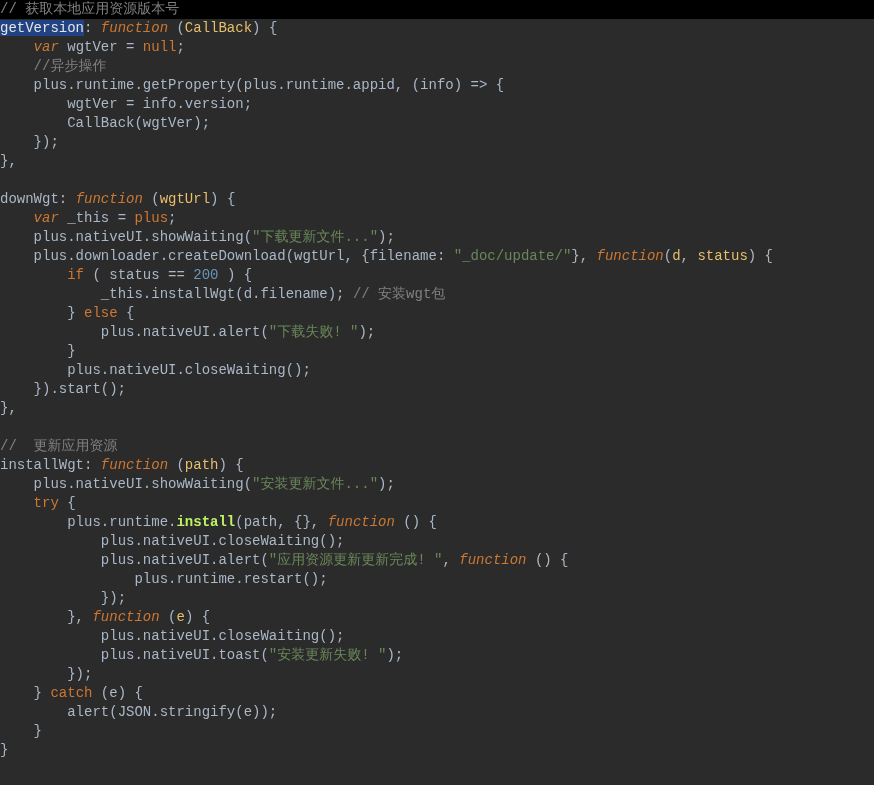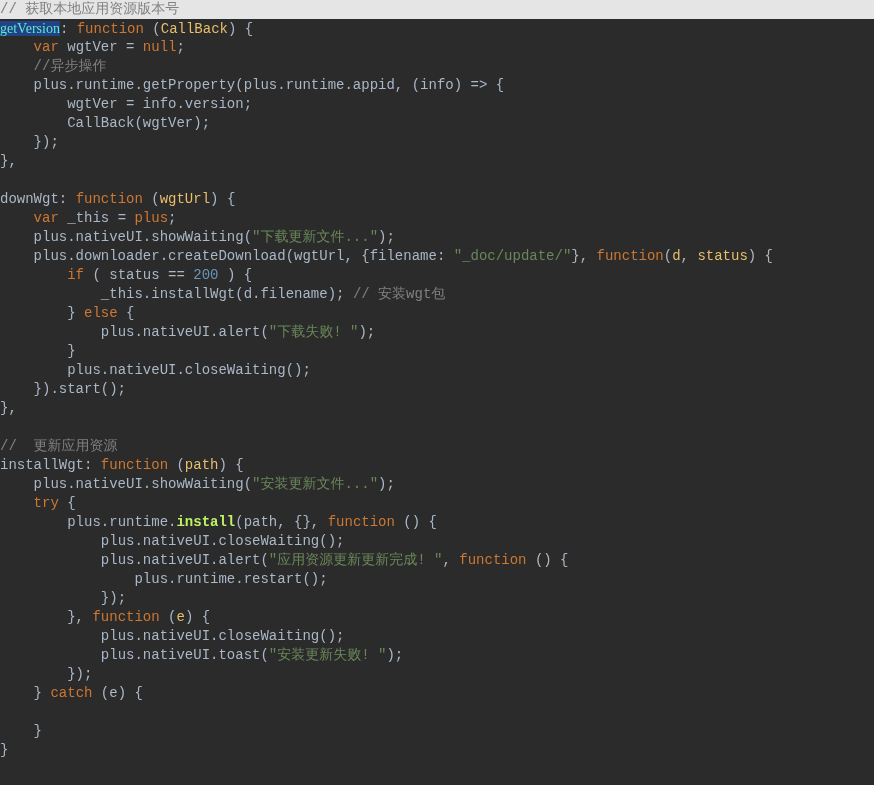--- a/index.html
+++ b/index.html
@@ -15,28 +15,27 @@
     overflow: hidden;
   }
   .editor {
     padding: 0 0 0 0;
   }
   .line {
     white-space: pre;
     height: 19px;
   }
   .topcomment {
-    background: #e5e5e5;
+    background: #000000;
   }
   .sel {
     background: #214283;
-    color: #5eead4;
-    font-family: Liberation Serif, serif;
+    color: #e5e5e5;
   }
-  .kw { color: #cc7832; }
+  .kw { color: #cc7832; font-style: italic; }
   .kw2 { color: #cc7832; }
   .fn { color: #bef264; font-weight: bold; }
   .param { color: #e8bf6a; }
   .str { color: #6a8759; }
   .num { color: #6897bb; }
   .comment { color: #808080; }
 </style>
 </head>
 <body>
 
@@ -71,16 +70,16 @@
 <div class="line"><span>        </span><span>plus.runtime.</span><span class="fn">install</span><span>(path, {}, </span><span class="kw">function</span><span> () {</span></div>
 <div class="line"><span>            </span><span>plus.nativeUI.closeWaiting();</span></div>
 <div class="line"><span>            </span><span>plus.nativeUI.alert(</span><span class="str">"应用资源更新更新完成! "</span><span>, </span><span class="kw">function</span><span> () {</span></div>
 <div class="line"><span>                </span><span>plus.runtime.restart();</span></div>
 <div class="line"><span>            </span><span>});</span></div>
 <div class="line"><span>        </span><span>}, </span><span class="kw">function</span><span> (</span><span class="param">e</span><span>) {</span></div>
 <div class="line"><span>            </span><span>plus.nativeUI.closeWaiting();</span></div>
 <div class="line"><span>            </span><span>plus.nativeUI.toast(</span><span class="str">"安装更新失败! "</span><span>);</span></div>
 <div class="line"><span>        </span><span>});</span></div>
 <div class="line"><span>    </span><span>} </span><span class="kw2">catch</span><span> (</span><span>e) {</span></div>
-<div class="line"><span>        </span></div>
+<div class="line"><span>        </span><span>alert(JSON.stringify(e));</span></div>
 <div class="line"><span>    </span><span>}</span></div>
 <div class="line"><span>}</span></div>
 </div>
 
 </body></html>

